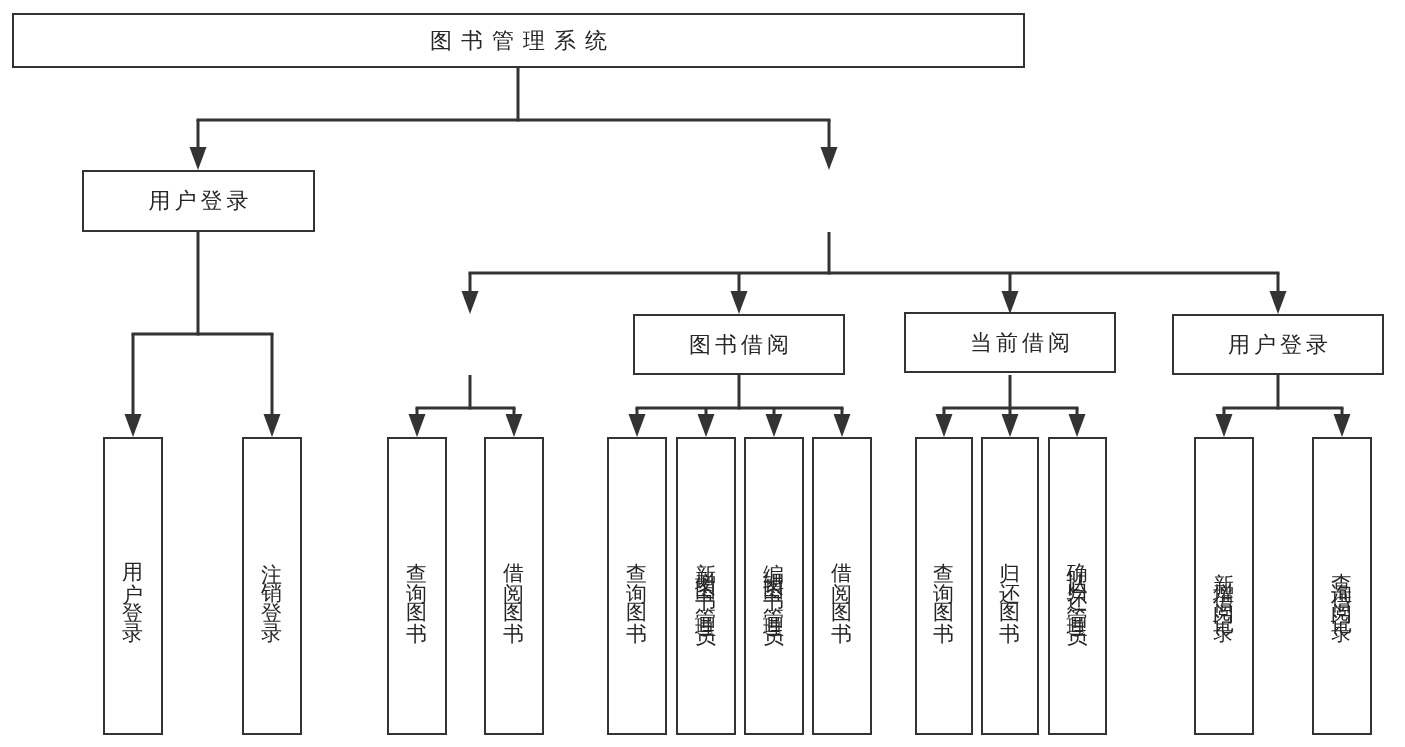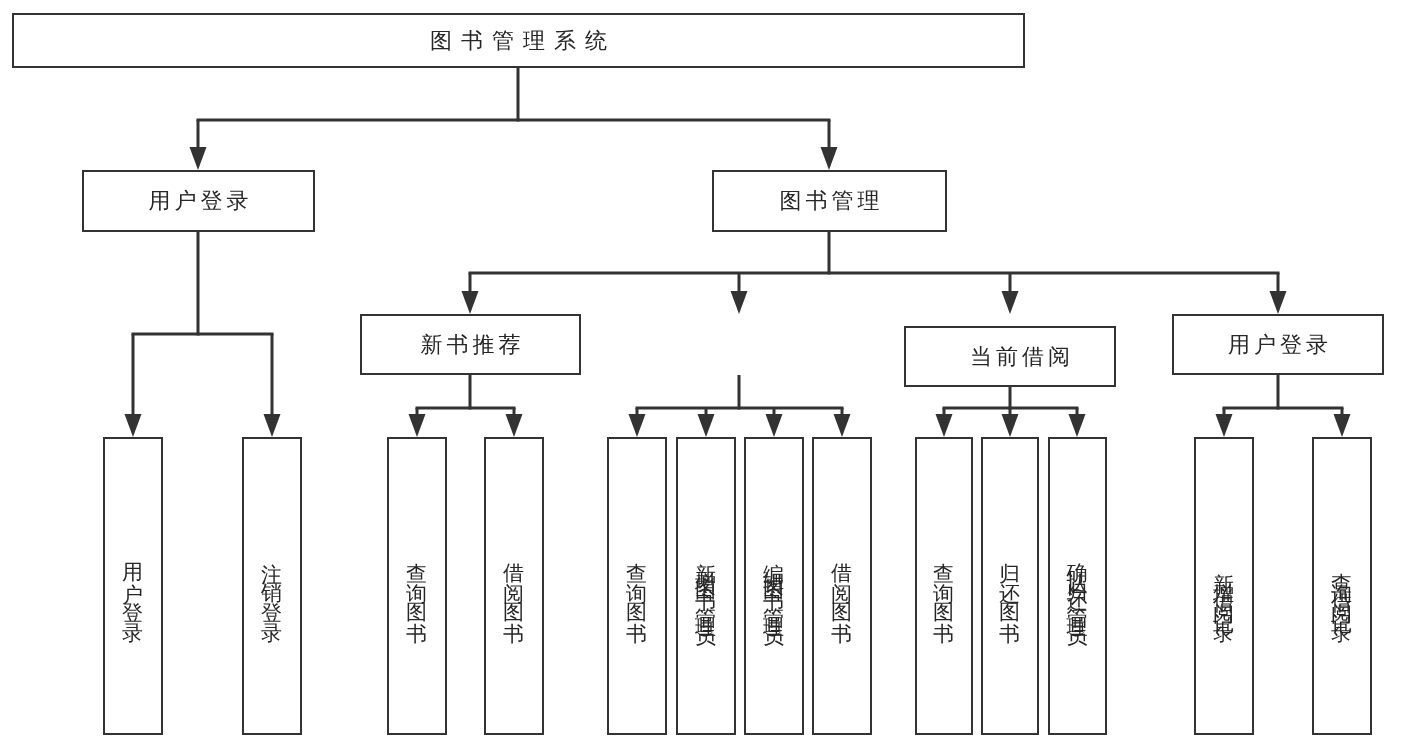--- a/index.html
+++ b/index.html
@@ -131,24 +131,23 @@
       <line x1="1224" y1="408" x2="1224" y2="418"></line>
       <polygon points="1215.5,414 1232.5,414 1224,437"></polygon>
       <line x1="1342" y1="408" x2="1342" y2="418"></line>
       <polygon points="1333.5,414 1350.5,414 1342,437"></polygon>
     </g>
   </svg>
 
   <div class="box root" style="left:12px; top:13px; width:1013px; height:55px;">图书管理系统</div>
 
   <div class="box" style="left:82px; top:170px; width:233px; height:62px;">用户登录</div>
-  <div class="box" style="left:712px; top:170px; width:235px; height:62px;">图书管理</div>
 
-  <div class="box" style="left:360px; top:314px; width:221px; height:61px;">新书推荐</div>
-  <div class="box" style="left:904px; top:326px; width:212px; height:61px;padding-left:20px;">当前借阅</div>
+  <div class="box" style="left:633px; top:314px; width:212px; height:61px;">图书借阅</div>
+  <div class="box" style="left:904px; top:312px; width:212px; height:61px;padding-left:20px;">当前借阅</div>
   <div class="box" style="left:1172px; top:314px; width:212px; height:61px;">用户登录</div>
 
   <div class="vbox" style="left:103px; top:437px; width:60px; height:298px;">
     <span class="v4">用户登录</span>
   </div>
   <div class="vbox" style="left:242px; top:437px; width:60px; height:298px;">
     <span class="v4">注销登录</span>
   </div>
 
   <div class="vbox" style="left:387px; top:437px; width:60px; height:298px;">

